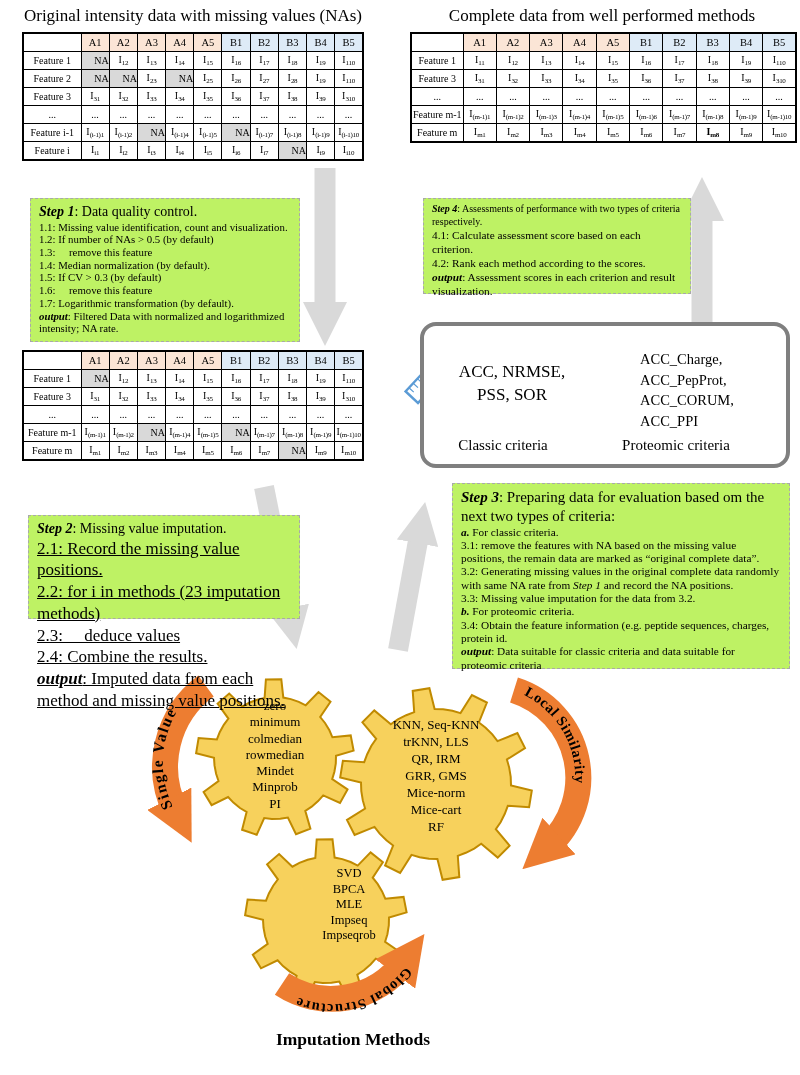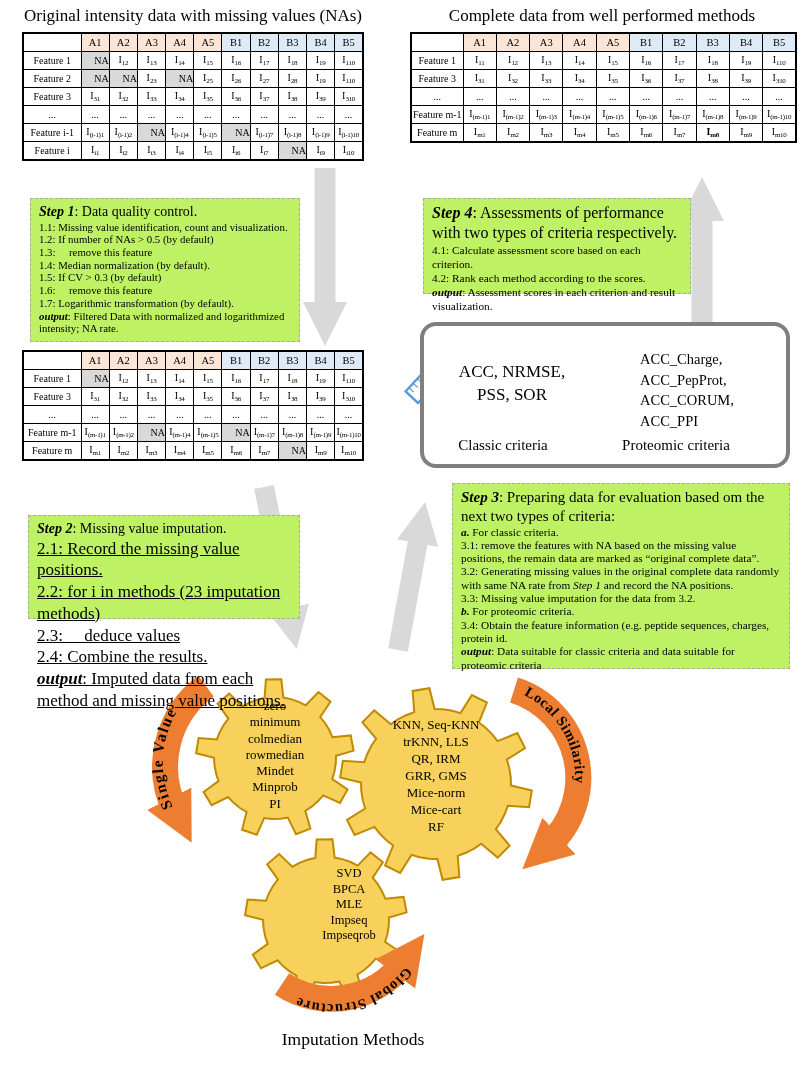--- a/index.html
+++ b/index.html
@@ -21,33 +21,33 @@
   
   .stepbox{position:absolute;border:1.6px dashed #a9a9a9;background:#bef264;box-sizing:border-box;
            padding:4px 8px 4px 8px;}
   .step-title{line-height:1.25;}
   .step-title .bi,.step-body .bi{font-weight:bold;font-style:italic;}
   .step-body .it{font-style:italic;}
   .step-body div{margin:0;}
   .s1 .step-title{font-size:14px;} .s1 .step-body{font-size:10.8px;line-height:1.18;}
   .s2 .step-title{font-size:14px;} .s2 .step-body{font-size:17px;line-height:1.28;text-decoration:underline;}
   .s3 .step-title{font-size:15px;} .s3 .step-body{font-size:11.3px;line-height:1.18;}
-  .s4 .step-title{font-size:16px;} .s4 .step-body{font-size:11.3px;line-height:1.24;}
+  .s4 .step-title{font-size:10px;} .s4 .step-body{font-size:11.3px;line-height:1.24;}
   
   .criteria-panel{position:absolute;left:420px;top:322px;width:370px;height:146px;
                   border:4px solid #7f7f7f;border-radius:16px;box-sizing:border-box;background:#fff;}
   .scroll-text{position:absolute;line-height:23px;font-size:17px;text-align:center;transform:translateX(-50%);}
   .scroll-text2{position:absolute;line-height:20.5px;font-size:14.5px;text-align:left;}
   .crit-label{position:absolute;font-size:15px;text-align:center;transform:translateX(-50%);white-space:nowrap;}
   
   .gear-text{position:absolute;text-align:center;transform:translateX(-50%);}
   .g1{font-size:13px;line-height:16.3px;}
   .g2{font-size:13px;line-height:17px;}
   .g3{font-size:12.5px;line-height:15.5px;}
-  .bottom-label{position:absolute;font-size:17.5px;text-align:center;transform:translateX(-50%);white-space:nowrap;}
+  .bottom-label{position:absolute;font-size:17.5px;text-align:center;transform:translateX(-50%);white-space:nowrap;font-weight:bold;}
   svg.overlay{position:absolute;left:0;top:0;}
 </style>
 </head>
 <body>
 
 <div class="canvas">
 
   <svg class="overlay" width="800" height="1075" viewBox="0 0 800 1075">
     <defs>
       <marker id="mgray" viewBox="0 0 10 10" refX="3.2" refY="5" markerWidth="2.1" markerHeight="2.1" orient="auto" markerUnits="strokeWidth">

